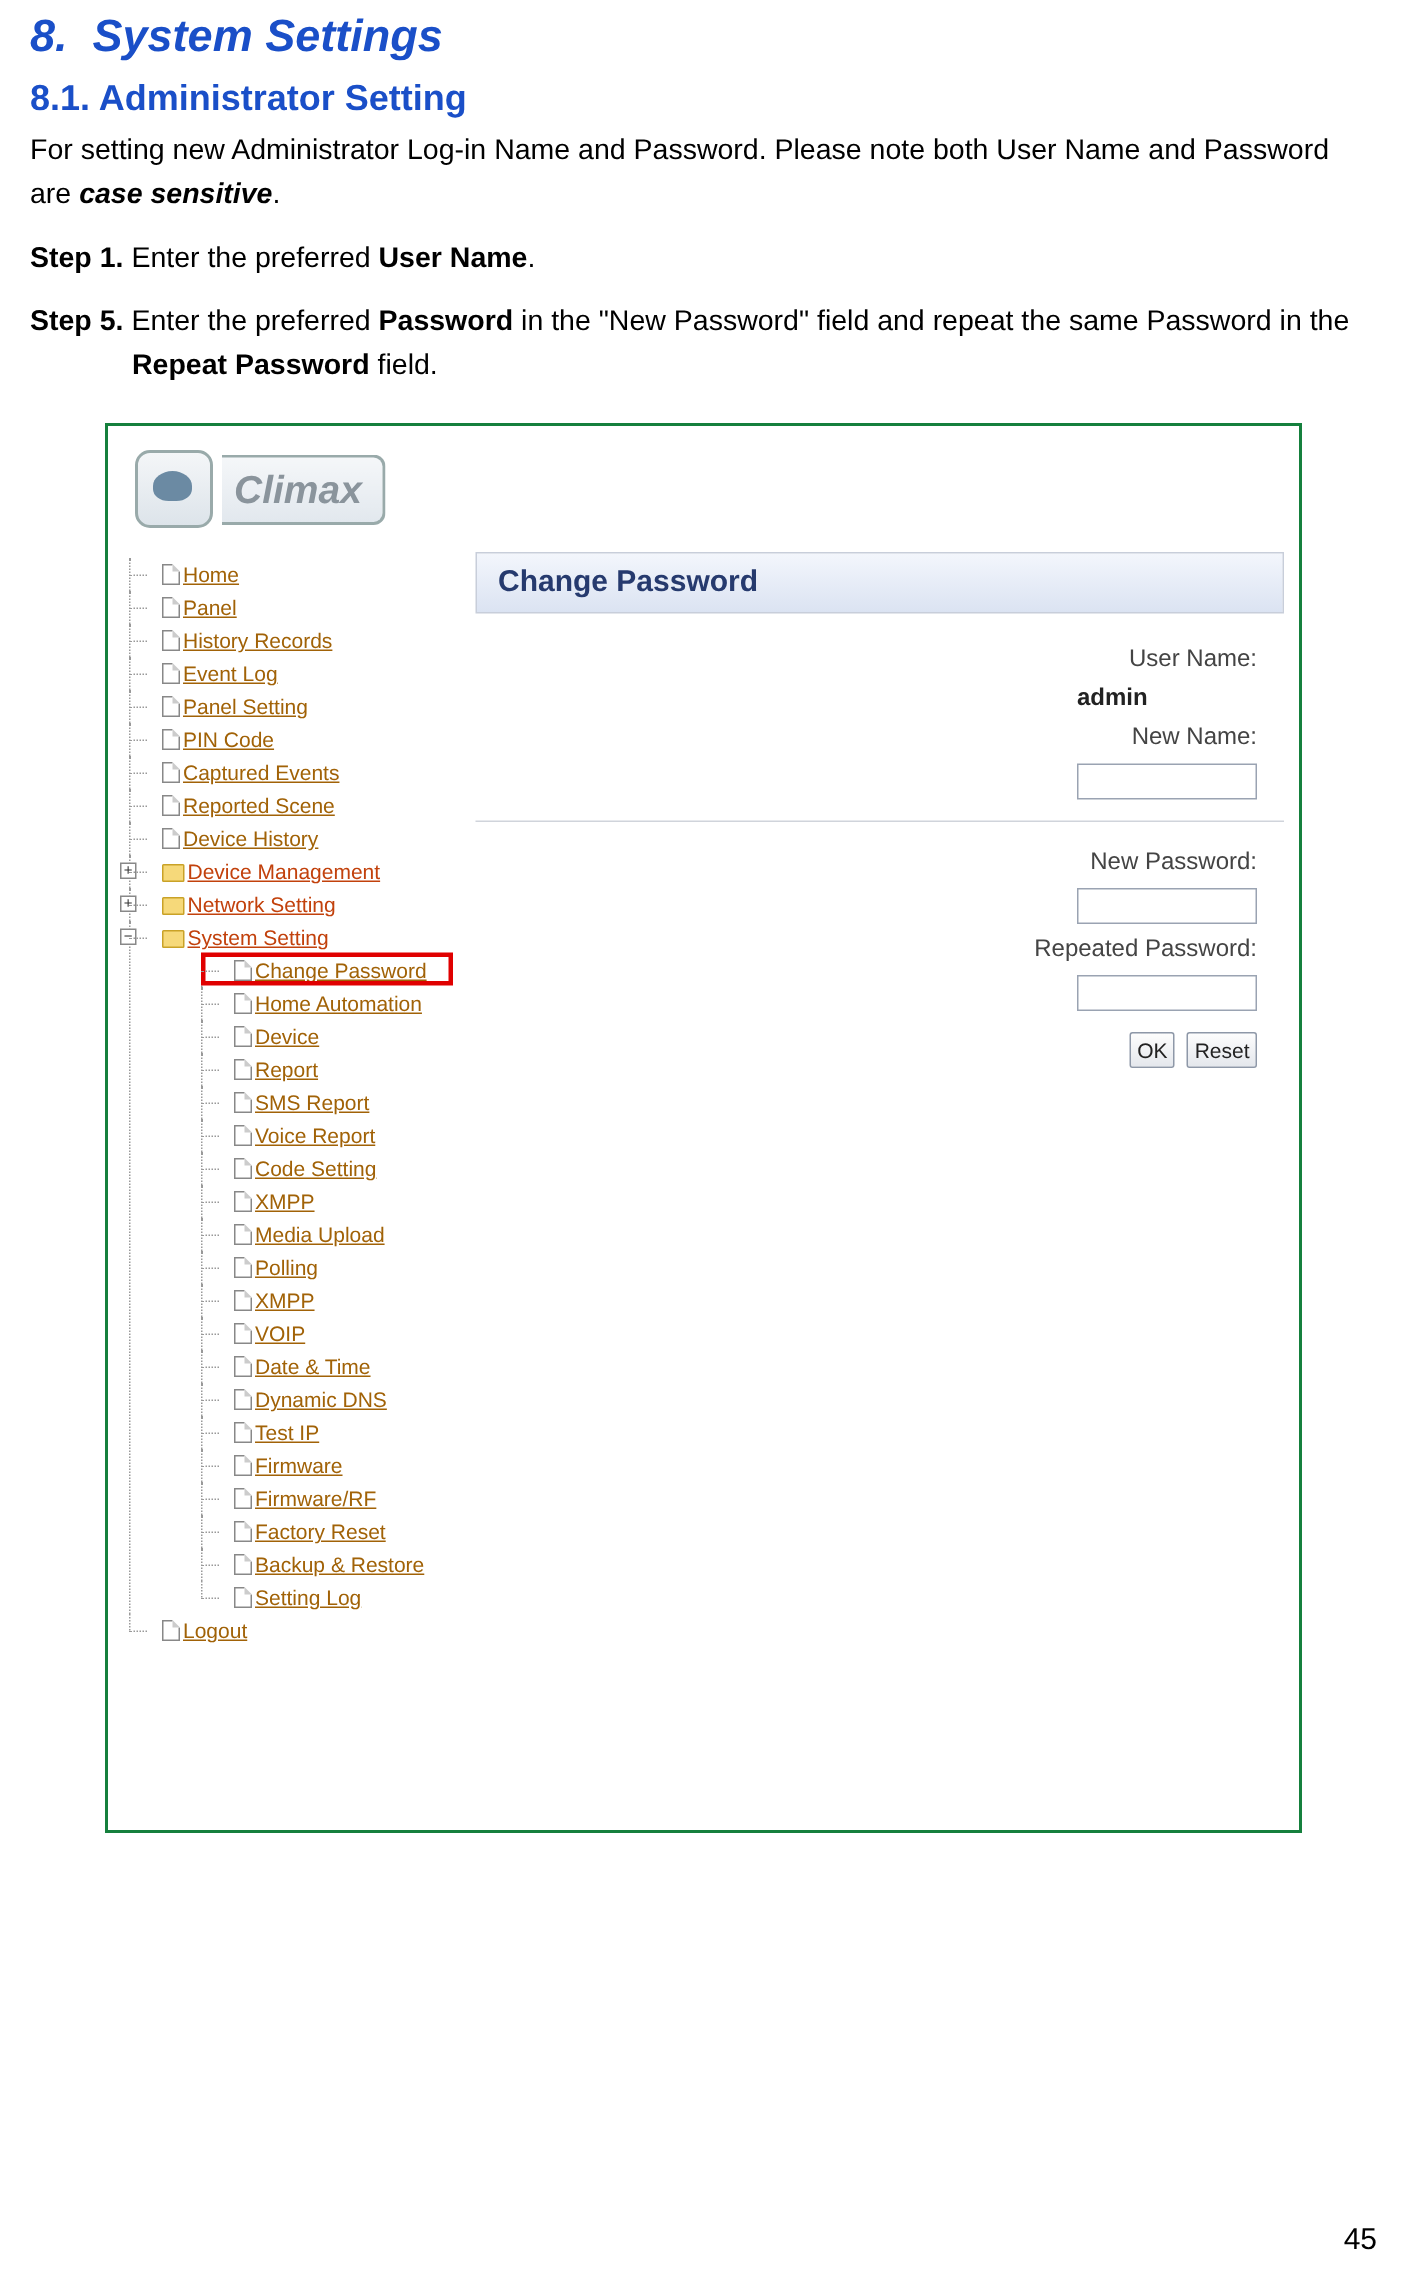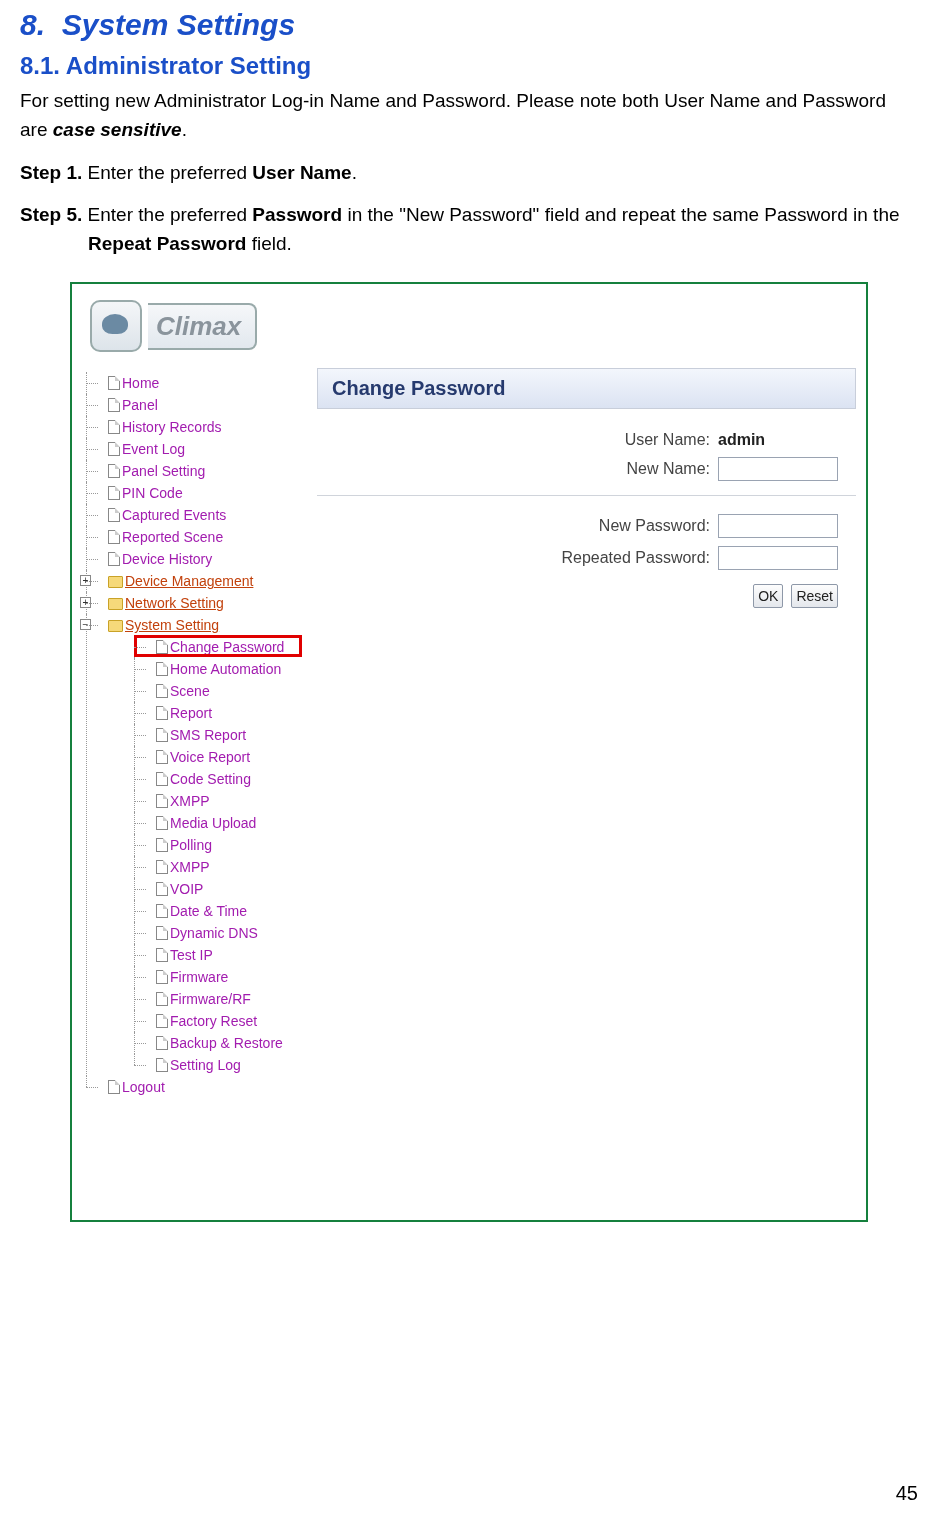--- a/index.html
+++ b/index.html
@@ -127,21 +127,21 @@
   .expander {
     position: absolute;
     left: 0px; top: 5px;
     width: 11px; height: 11px;
     border: 1px solid #888;
     background: #fff;
     font-size: 10px; line-height: 9px;
     text-align: center;
     color: #333;
   }
-  .tree a { color: #a21caf; cursor: pointer; }
+  .tree a { color: #a16207; text-decoration: underline; cursor: pointer; }
   .tree .folder-label { text-decoration: underline; color:#c2410c; }
 
   .subtree { list-style: none; margin-left: 0; }
   .subtree li { padding-left: 48px; }
   .subtree li::before { left: 26px; }
   .subtree li::after { left: 26px; }
   .subtree > li:last-child::before{ height:11px; }
 
   .highlight-box {
     position: absolute;
@@ -157,25 +157,26 @@
     border: 1px solid #c8ceda;
     padding: 8px 14px;
     font-size: 20px;
     color: #263a6e;
     font-weight: bold;
     margin-bottom: 18px;
   }
   .form-row {
     display: flex;
     justify-content: flex-end;
-    align-items: center;
+    align-items: flex-end;
     gap: 8px;
     padding: 4px 18px 4px 0;
     font-size: 16px;
     color: #444;
+    flex-direction: column;
   }
   .form-row label { text-align: right; }
   .form-row .value-bold { font-weight: bold; color:#222; width:120px; text-align:left; }
   .text-input {
     width: 120px; height: 24px;
     border: 1px solid #9aa3b2;
     background: #fff;
     font-size: 14px;
     padding: 2px 4px;
   }
@@ -244,21 +245,21 @@
         <li><span class="file-icon"></span><a>Device History</a></li>
         <li><span class="expander">+</span><span class="folder-icon"></span><span class="folder-label">Device Management</span></li>
         <li><span class="expander">+</span><span class="folder-icon"></span><span class="folder-label">Network Setting</span></li>
         <li><span class="expander">−</span><span class="folder-icon"></span><span class="folder-label">System Setting</span>
           <ul class="subtree">
             <li style="position:relative;">
               <span class="highlight-box"></span>
               <span class="file-icon"></span><a>Change Password</a>
             </li>
             <li><span class="file-icon"></span><a>Home Automation</a></li>
-            <li><span class="file-icon"></span><a>Scene</a></li>
+            <li><span class="file-icon"></span><a>Device</a></li>
             <li><span class="file-icon"></span><a>Report</a></li>
             <li><span class="file-icon"></span><a>SMS Report</a></li>
             <li><span class="file-icon"></span><a>Voice Report</a></li>
             <li><span class="file-icon"></span><a>Code Setting</a></li>
             <li><span class="file-icon"></span><a>XMPP</a></li>
             <li><span class="file-icon"></span><a>Media Upload</a></li>
             <li><span class="file-icon"></span><a>Polling</a></li>
             <li><span class="file-icon"></span><a>XMPP</a></li>
             <li><span class="file-icon"></span><a>VOIP</a></li>
             <li><span class="file-icon"></span><a>Date &amp; Time</a></li>

